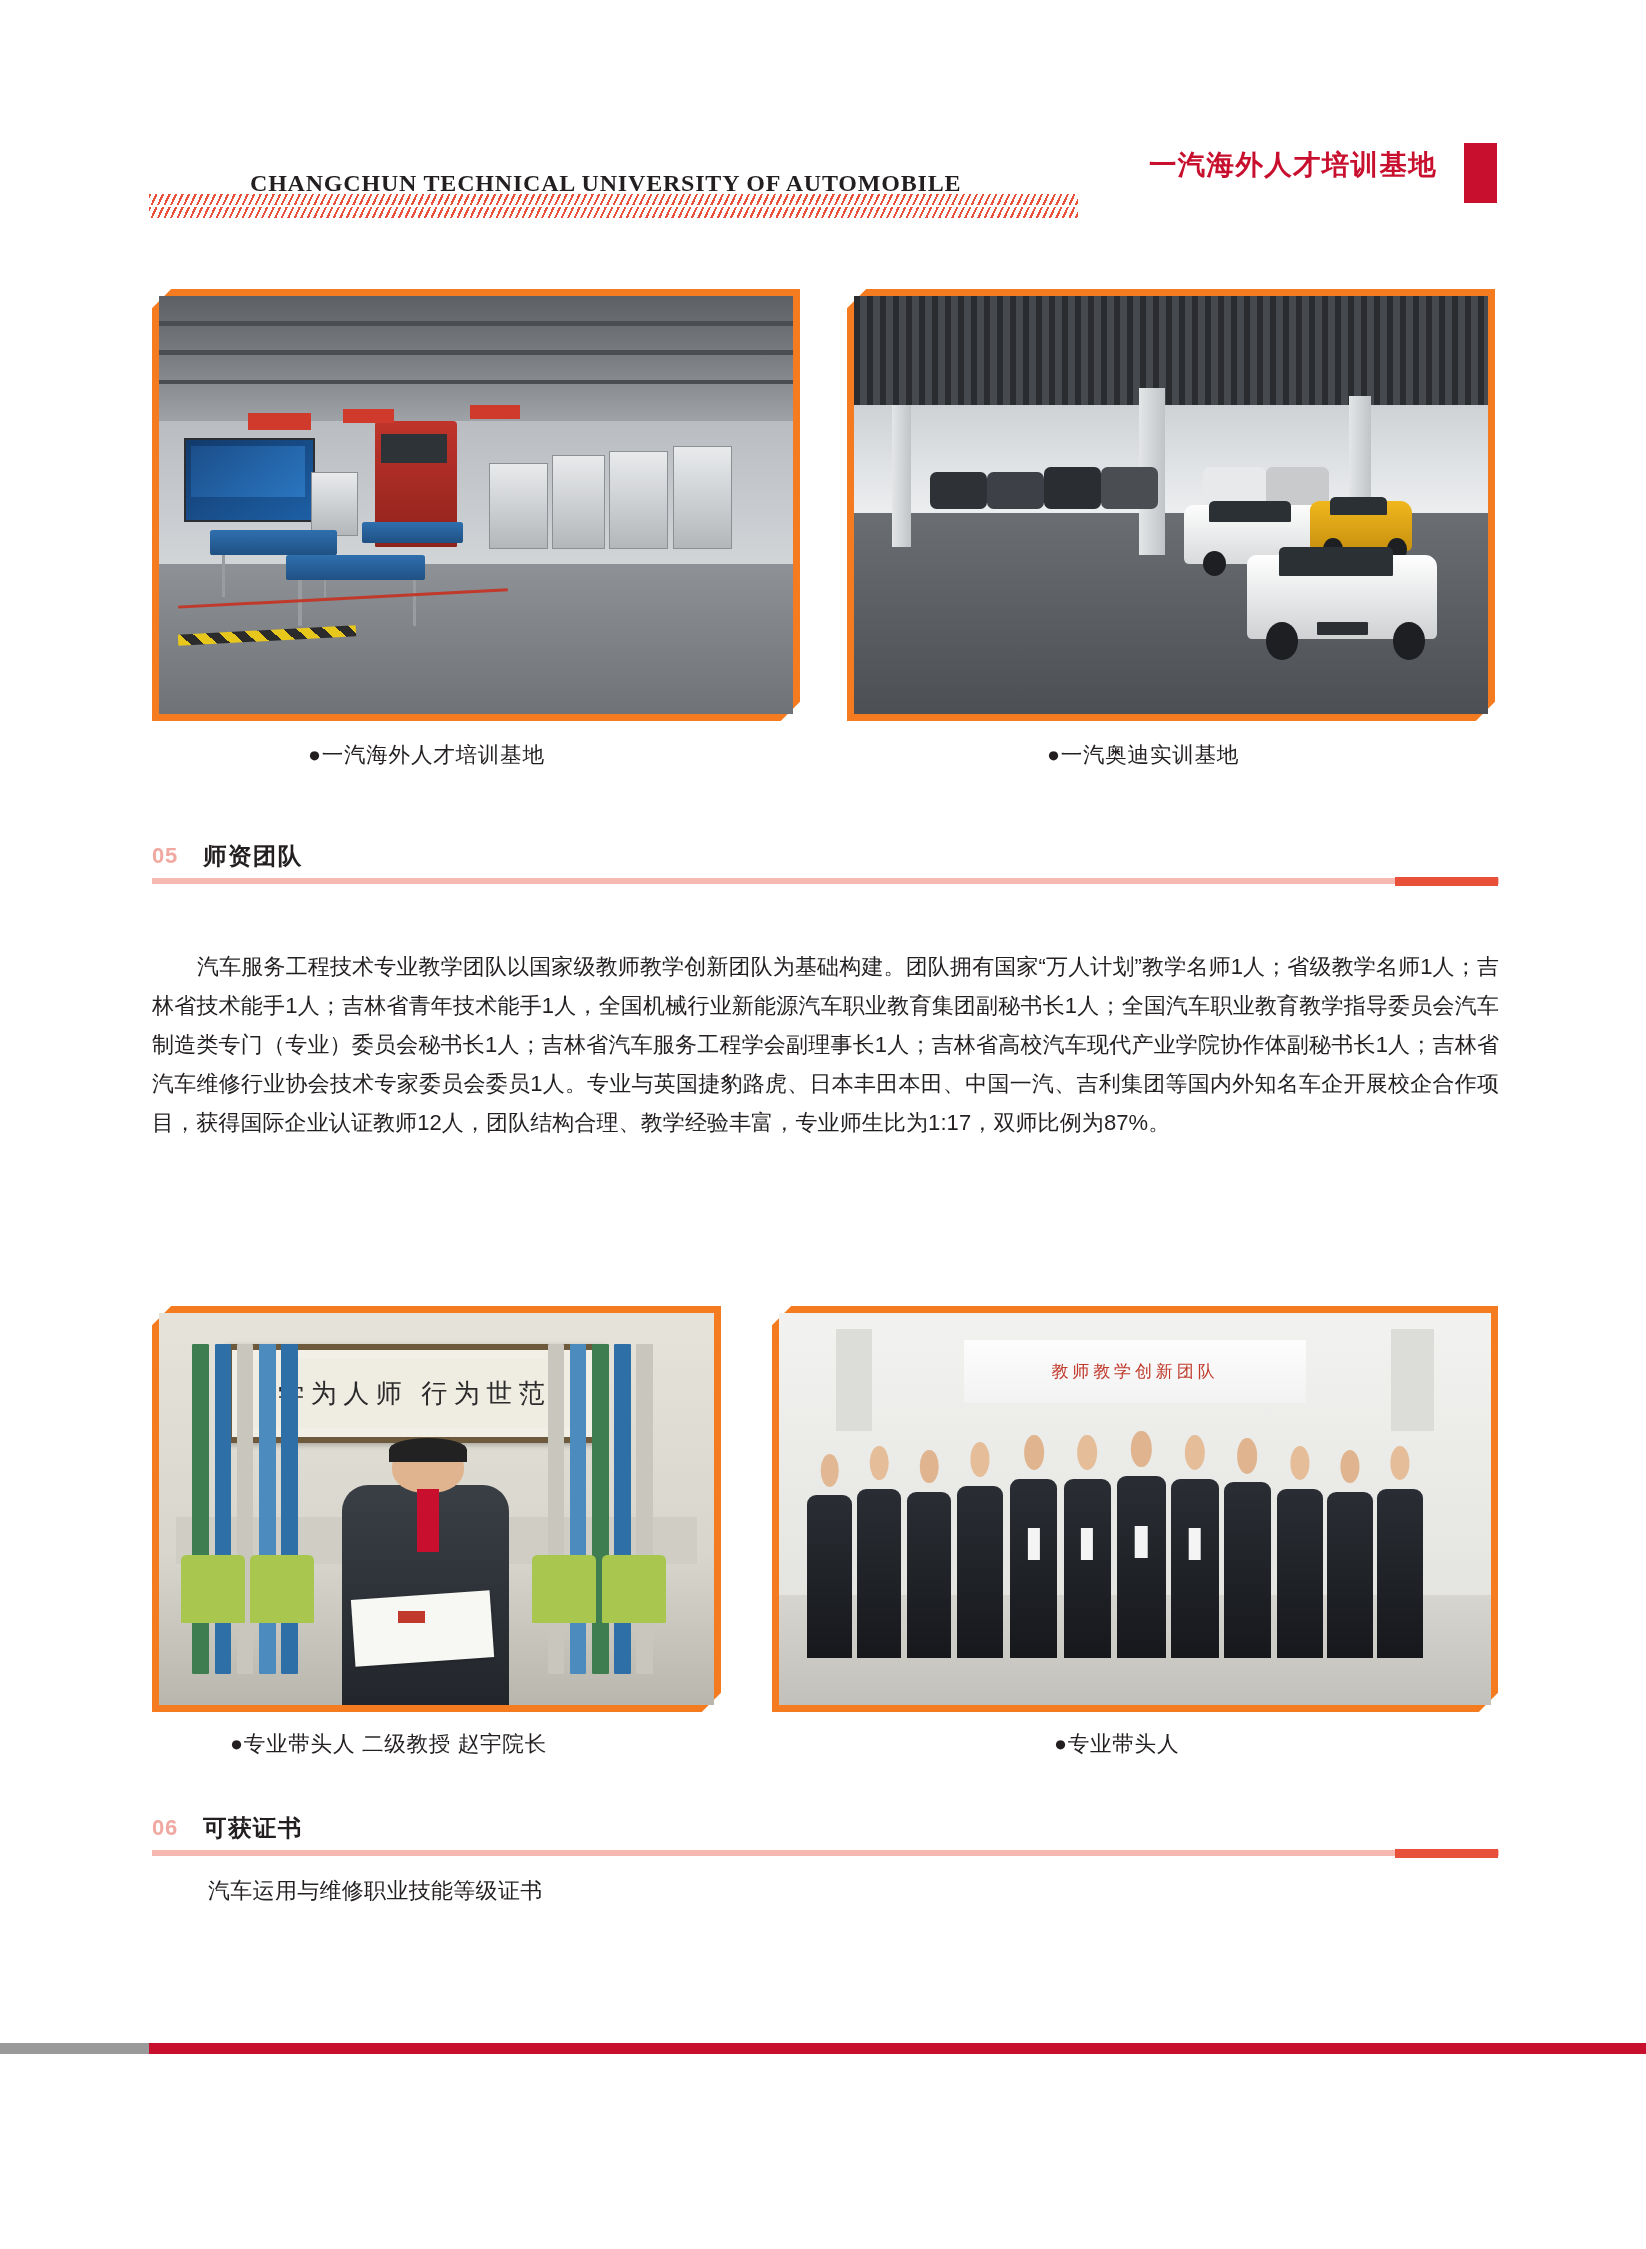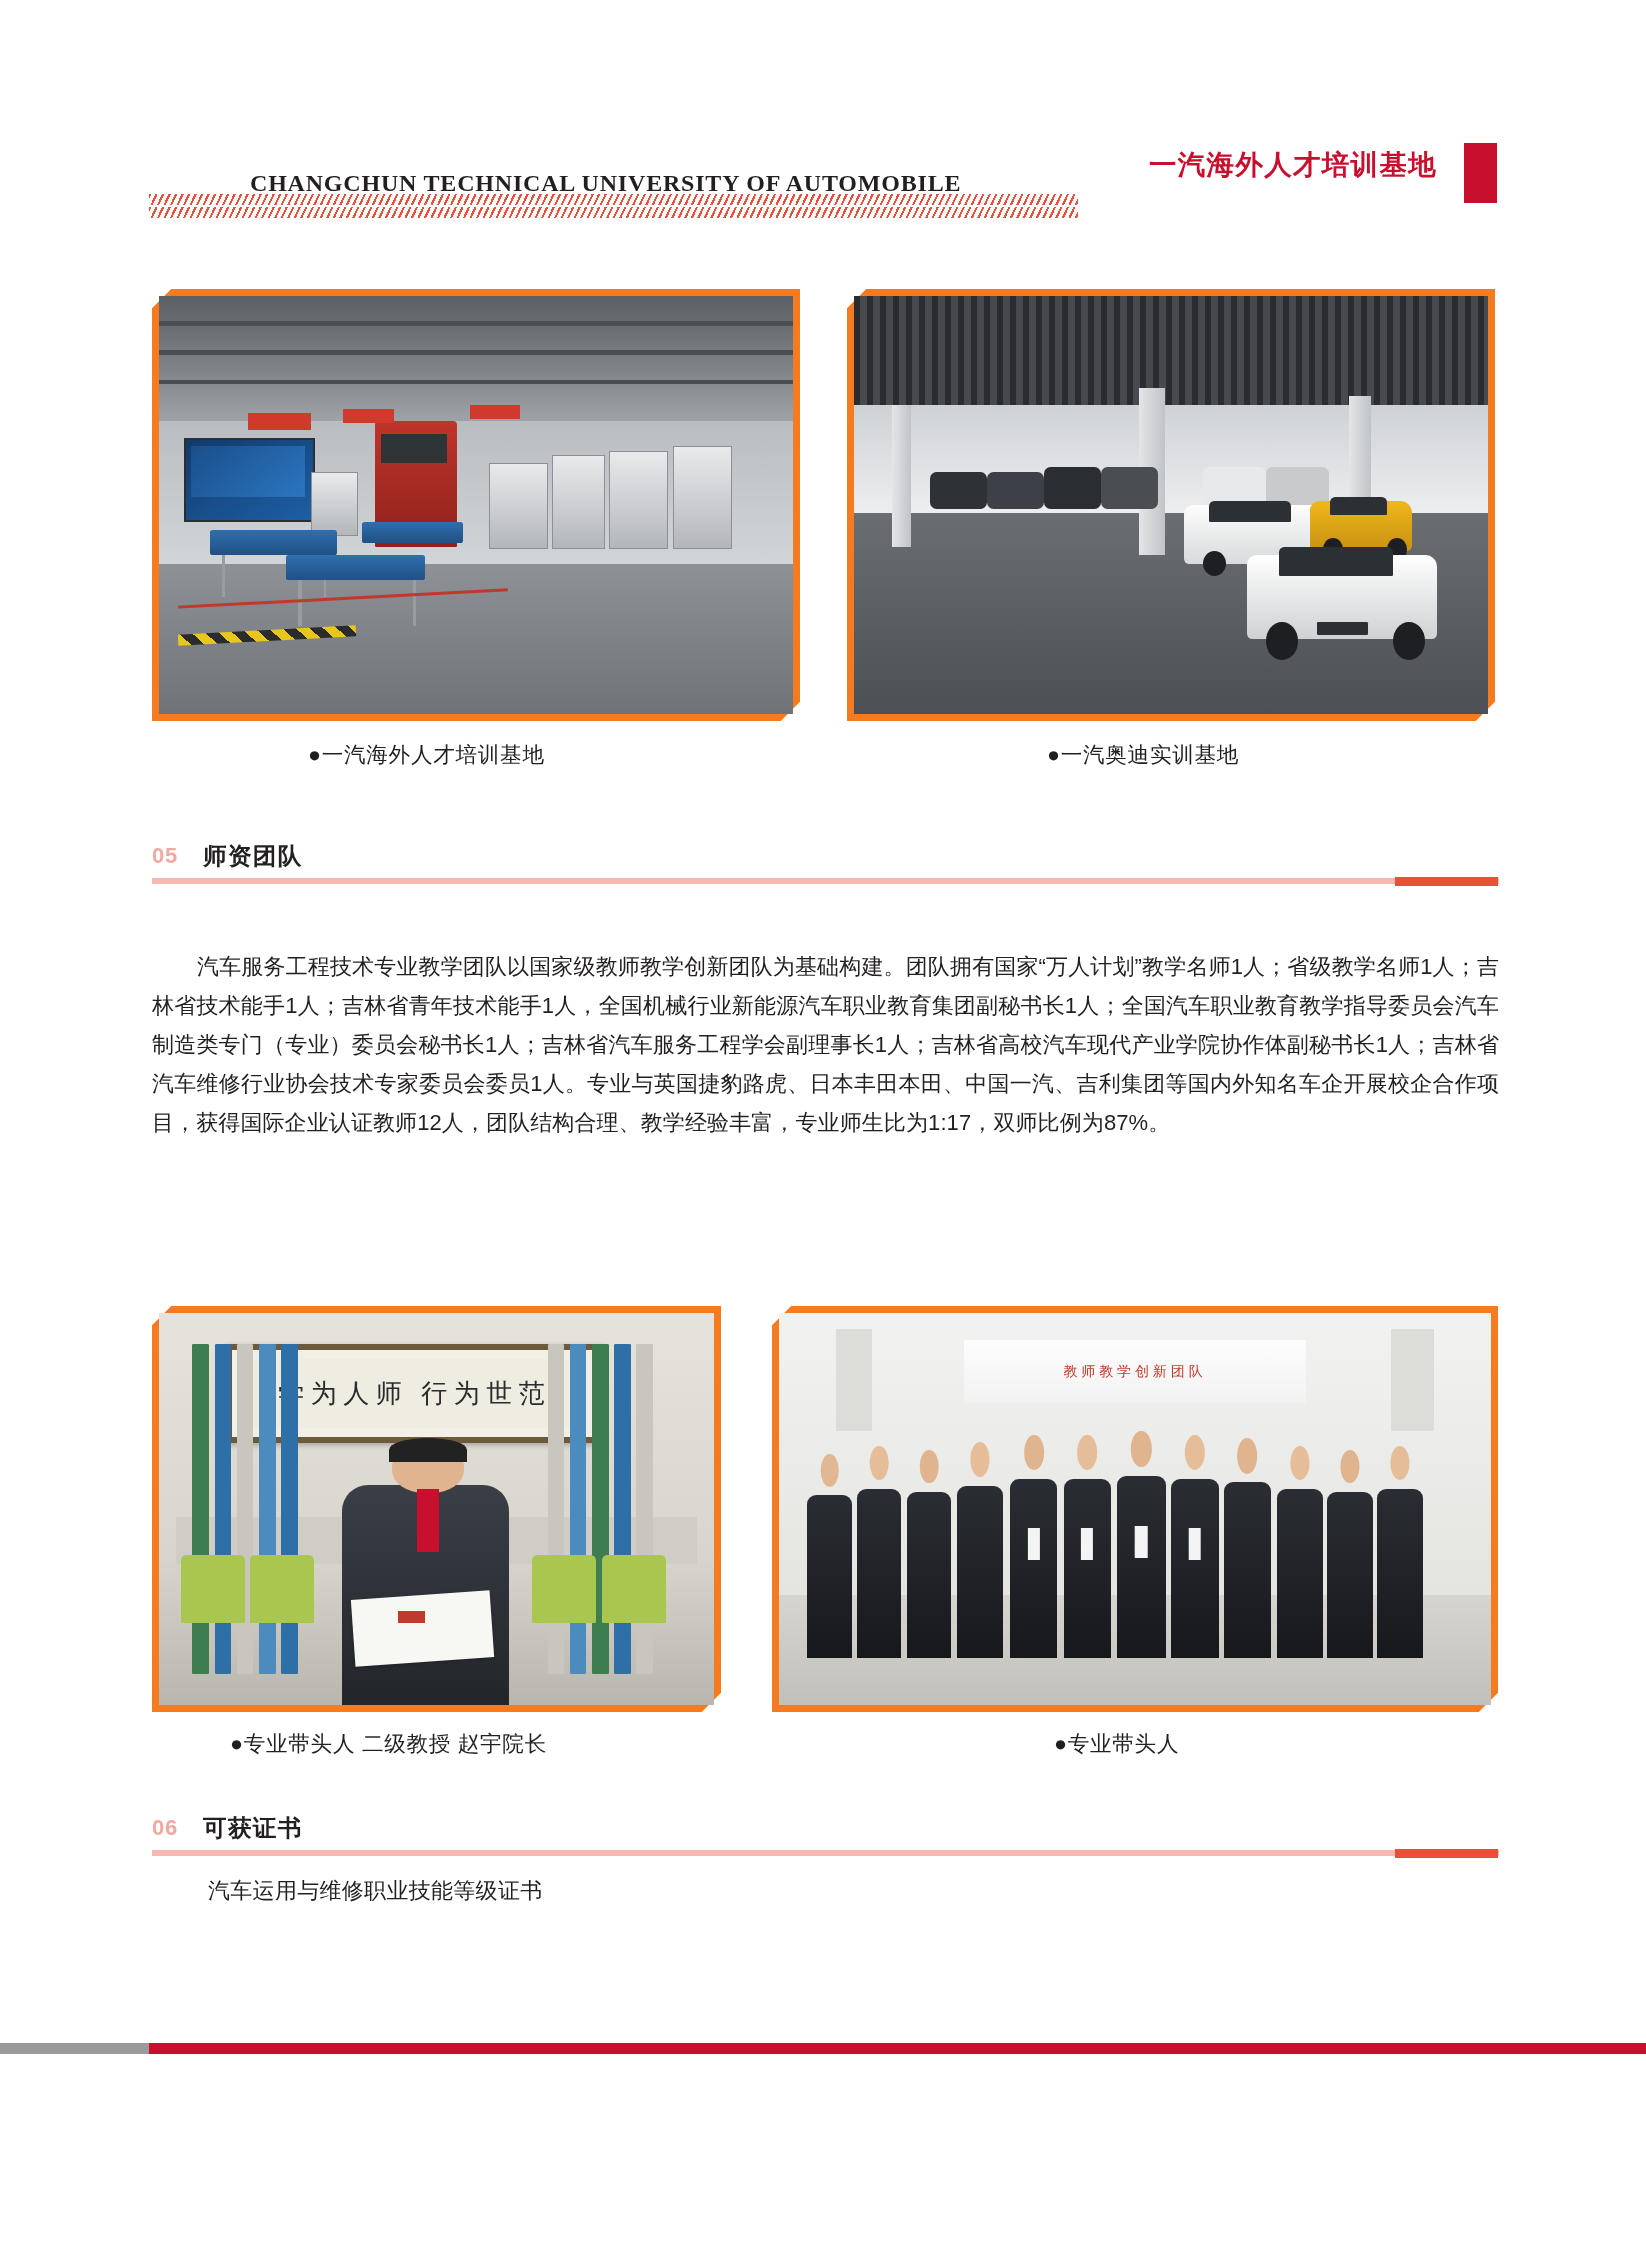--- a/index.html
+++ b/index.html
@@ -332,21 +332,21 @@
   }
   .p4-floor {
     position:absolute; left:0; top:72%; width:100%; height:28%;
     background: linear-gradient(180deg,#d7d5d0 0%, #c2c0bb 100%);
   }
   .p4-banner {
     position:absolute; left:26%; top:7%; width:48%; height:16%;
     background: linear-gradient(180deg,#fdfdfd,#f2f2f2);
     display:flex; align-items:center; justify-content:center;
     font-family:Liberation Serif, serif;
-    font-size:14px; color:#c0392b; letter-spacing:3.9px;
+    font-size:17px; color:#c0392b; letter-spacing:3.9px;
   }
   .person {
     position:absolute; bottom:12%;
   }
   .person .head {
     position:absolute; left:50%; transform:translateX(-50%);
     border-radius:50%;
   }
   .person .torso {
     position:absolute; left:0; bottom:0; width:100%;

